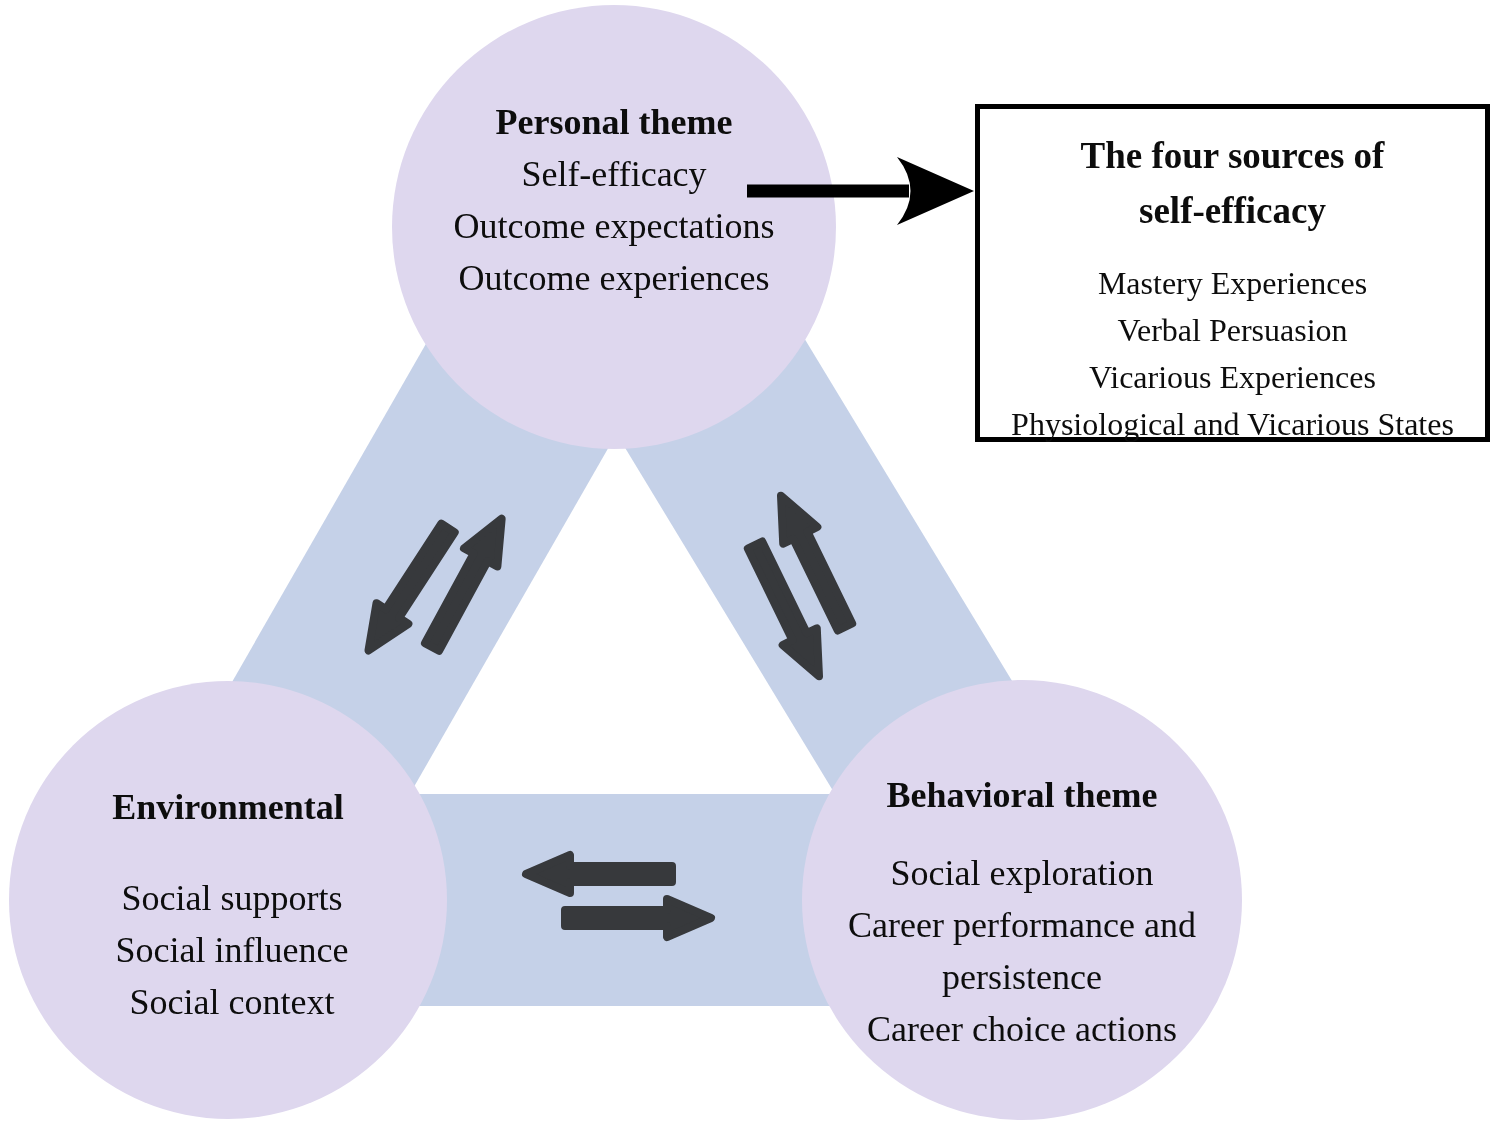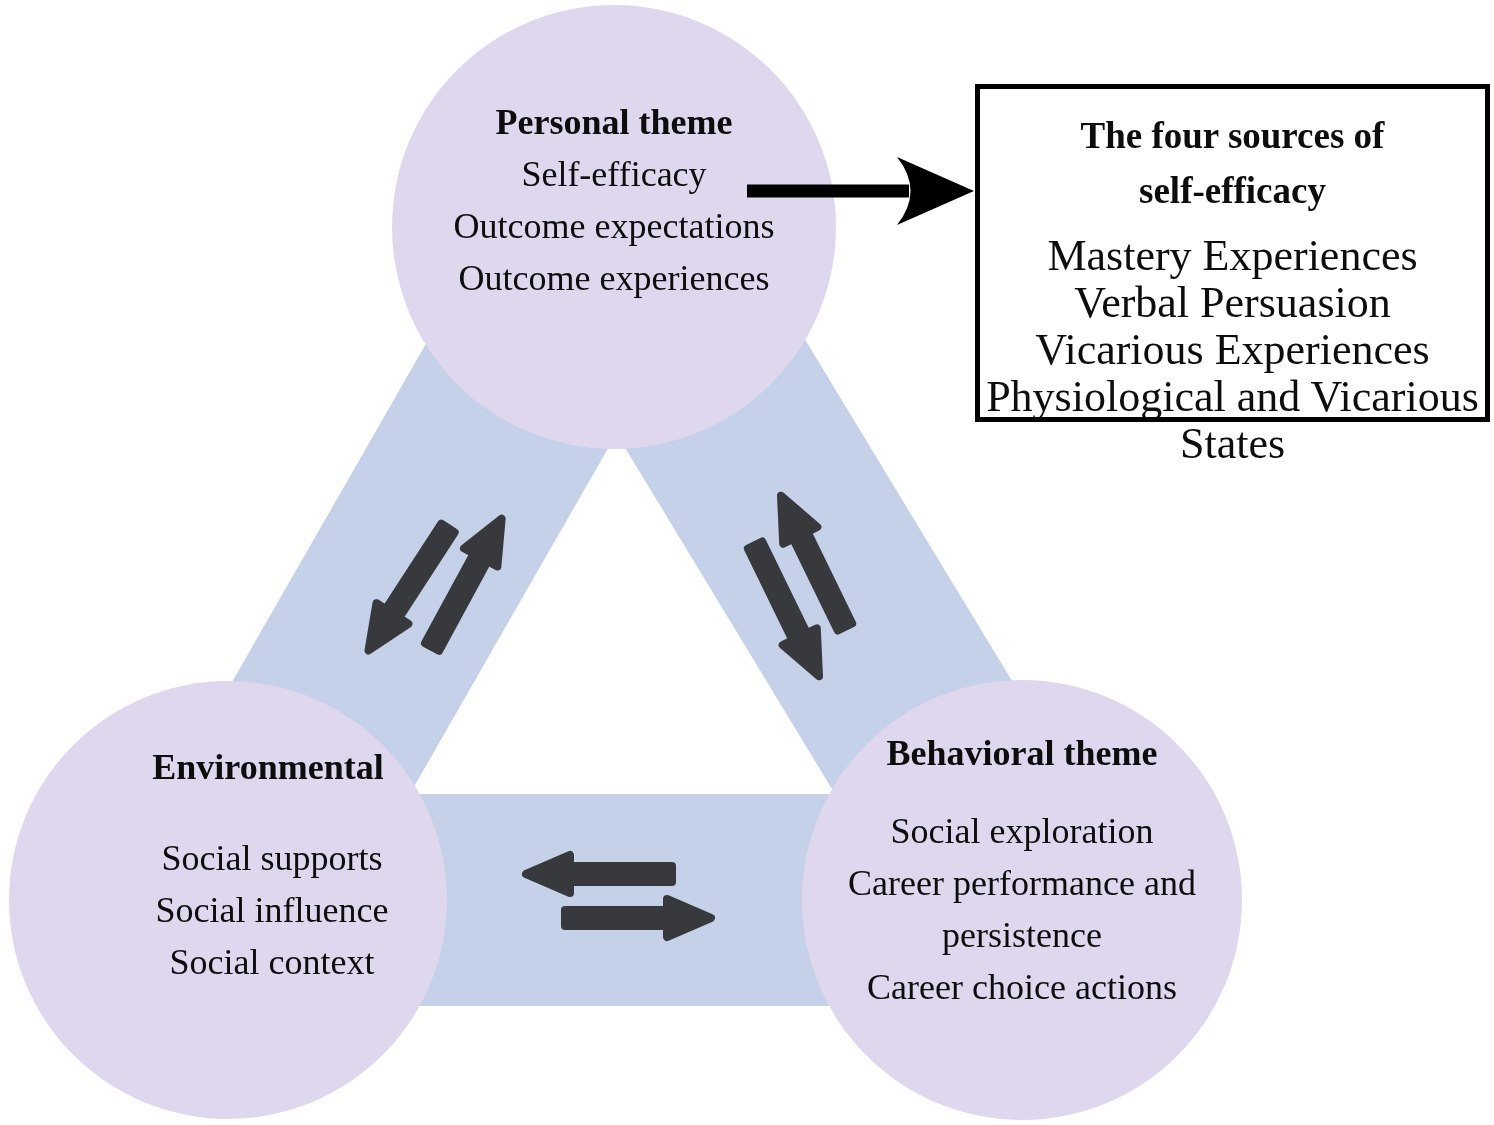--- a/index.html
+++ b/index.html
@@ -24,40 +24,40 @@
     text-align: center;
     font-size: 36px;
     color: #0d0d0d;
   }
   .node-title { font-weight: bold; line-height: 52px; }
   .node-items { line-height: 52px; }
 
   #personal-text { left: 374px; top: 96px;  width: 480px; }
   #personal-text .node-title { margin-bottom: 0; }
 
-  #environmental-text { left: 0px; top: 740px; width: 456px; margin-left: 40px; }
+  #environmental-text { left: 0px; top: 780px; width: 456px; }
   #environmental-text .node-title { line-height: 55px; }
   #environmental-text .node-items { margin-top: 37px; padding-left: 8px; }
 
-  #behavioral-text { left: 792px; top: 727px; width: 460px; }
+  #behavioral-text { left: 792px; top: 769px; width: 460px; }
   #behavioral-text .node-title { margin-bottom: 26px; }
 
   #callout-box {
     position: absolute;
     z-index: 2;
-    left: 975px; top: 84px;
+    left: 975px; top: 104px;
     width: 515px; height: 338px;
     box-sizing: border-box;
     border: 5px solid #000000;
     background: #ffffff;
     padding-top: 19px;
     text-align: center;
   }
   .callout-title { font-weight: bold; font-size: 37px; line-height: 55px; }
-  .callout-items { font-size: 44px; line-height: 47px; margin-top: 14px; }
+  .callout-items { font-size: 32px; line-height: 47px; margin-top: 22px; }
 </style>
 </head>
 <body>
 
 <div id="figure">
 
   <svg id="diagram-svg" viewBox="0 0 1494 1125">
     <defs>
       <g id="dbl-arrow">
         <path d="M 0 -8 L 102 -8 L 102 -19 L 146 0 L 102 19 L 102 8 L 0 8 Z" fill="#37393c" stroke="#37393c" stroke-width="8" stroke-linejoin="round" stroke-linecap="round"></path>

